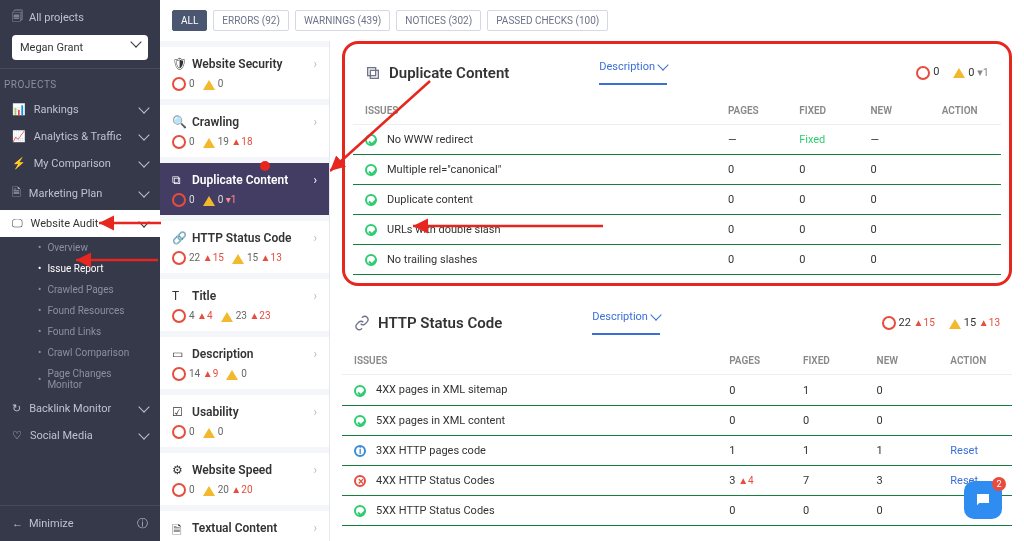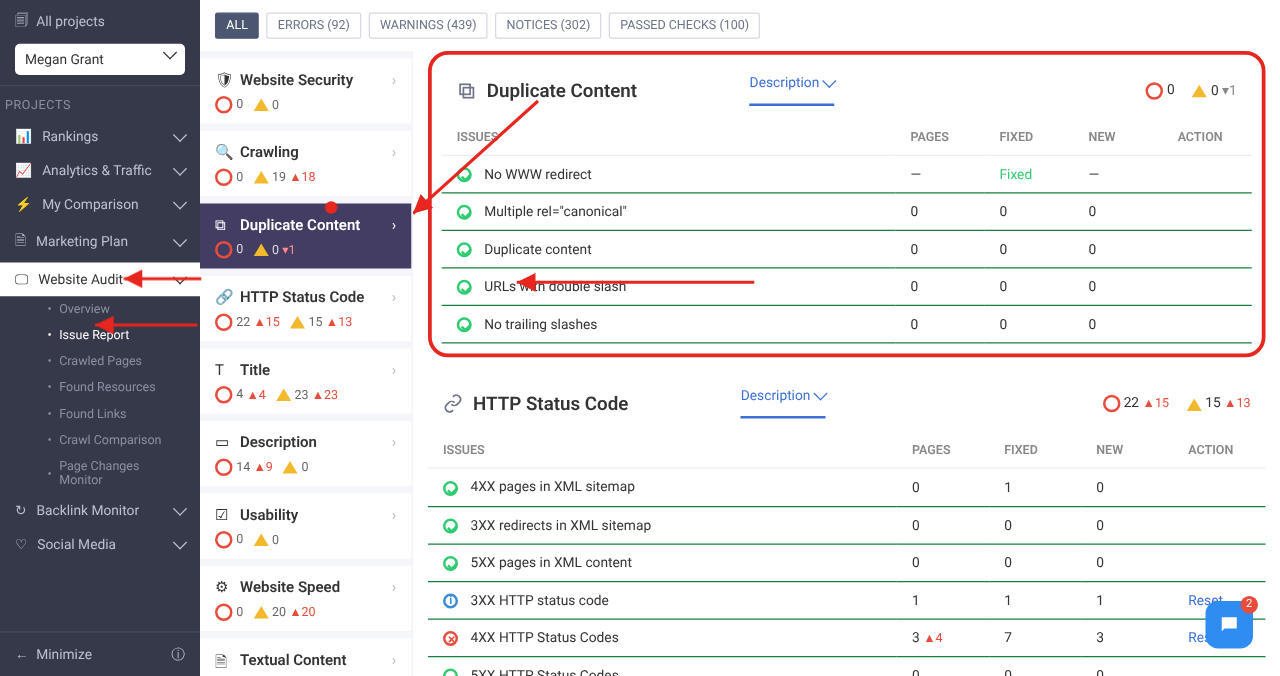--- a/index.html
+++ b/index.html
@@ -363,35 +363,28 @@
               </thead>
             <tbody id="http-rows">
                 <tr>
                   <td><span class="ok-ic"></span><span>4XX pages in XML sitemap</span></td>
       <td>0</td>
       <td><span class="">1</span></td>
       <td>0</td>
       <td></td>
                 </tr>
                 <tr>
-                  <td><span class="ok-ic"></span><span>3XX redirects in XML sitemap</span></td>
-      <td>0</td>
-      <td><span class="">0</span></td>
-      <td>0</td>
-      <td></td>
-                </tr>
-                <tr>
                   <td><span class="ok-ic"></span><span>5XX pages in XML content</span></td>
       <td>0</td>
       <td><span class="">0</span></td>
       <td>0</td>
       <td></td>
                 </tr>
                 <tr>
-                  <td><span class="info-ic"></span><span>3XX HTTP status code</span></td>
+                  <td><span class="info-ic"></span><span>3XX HTTP pages code</span></td>
       <td>1</td>
       <td><span class="">1</span></td>
       <td>1</td>
       <td><span class="reset-link">Reset</span></td>
                 </tr>
                 <tr>
                   <td><span class="err-ic"></span><span>4XX HTTP Status Codes</span></td>
       <td>3 <span class="delta-up">▲4</span></td>
       <td><span class="">7</span></td>
       <td>3</td>

